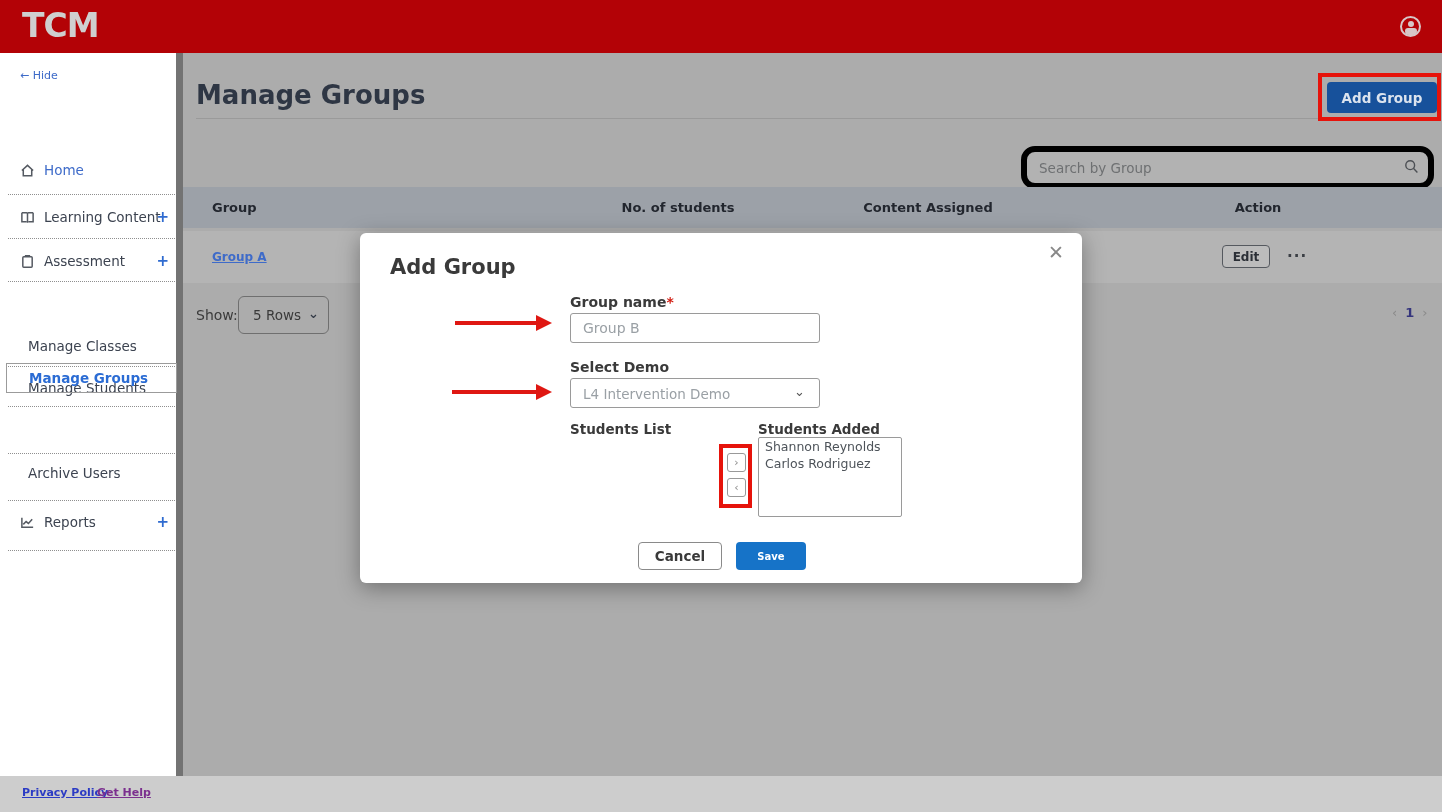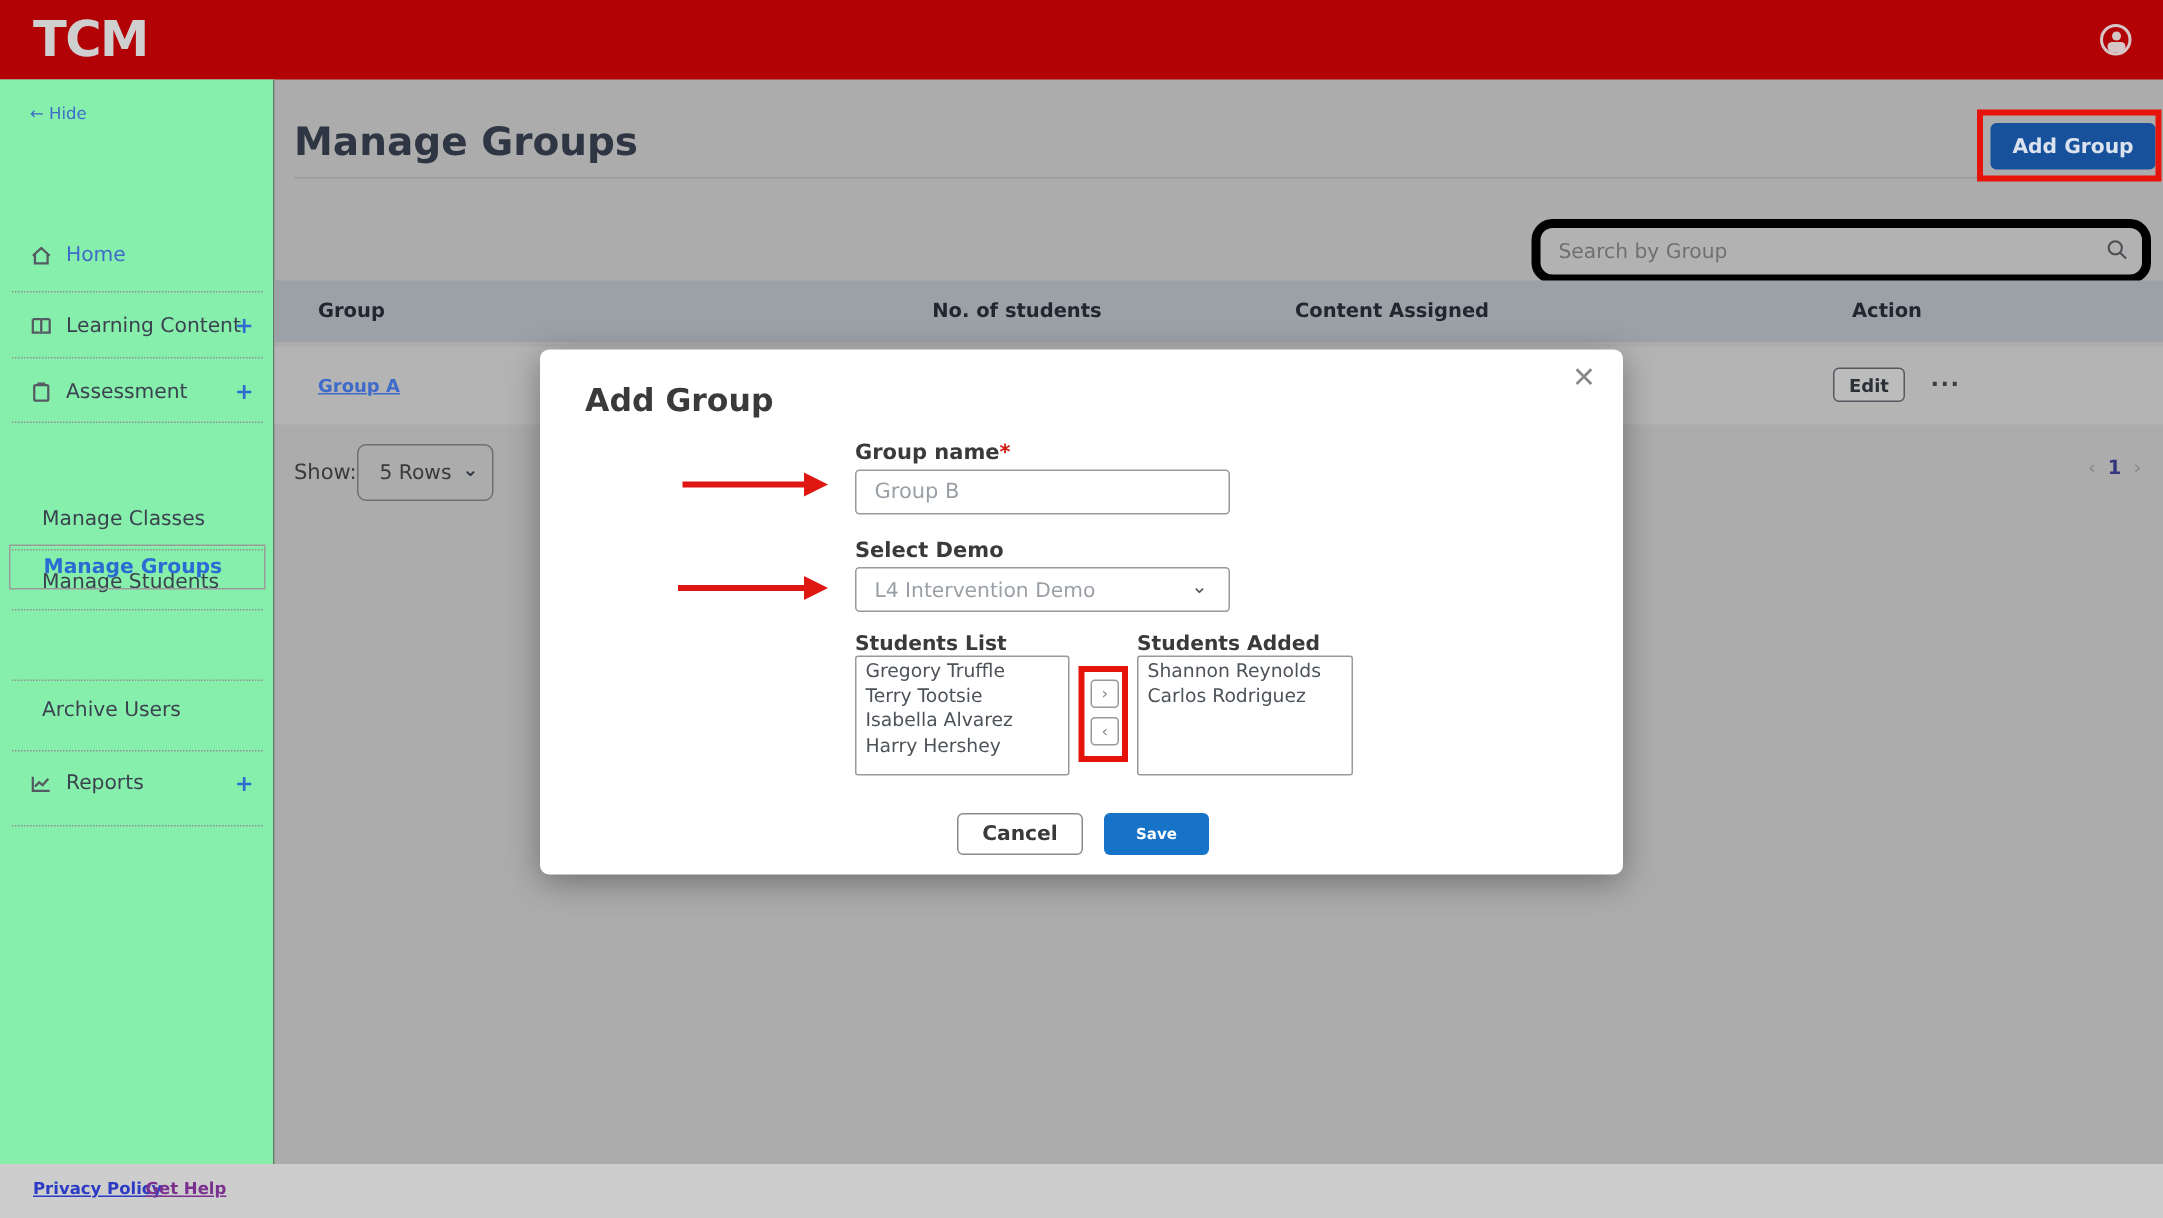--- a/index.html
+++ b/index.html
@@ -7,21 +7,21 @@
   body { font-family:"DejaVu Sans","Liberation Sans",sans-serif; background:#acacac; position:relative; overflow:hidden; }
 
   
   .header { position:absolute; left:0; top:0; width:1442px; height:53px; background:#b30206; }
   .logo { position:absolute; left:22px; top:6px; font-size:33px; font-weight:bold; letter-spacing:-1px; color:#cfcfcf; }
   .user-icon { position:absolute; left:1400px; top:16px; width:21px; height:21px; border:2px solid #d7c6c7; border-radius:50%; cursor:pointer; }
   .user-icon::before { content:""; position:absolute; left:5.5px; top:2.5px; width:6px; height:6px; border-radius:50%; background:#d7c6c7; }
   .user-icon::after { content:""; position:absolute; left:2.5px; top:9.5px; width:12px; height:7px; border-radius:6px 6px 8px 8px; background:#d7c6c7; }
 
   
-  .sidebar { position:absolute; left:0; top:53px; width:183px; height:723px; background:#86efac; border-right:1px solid #737373; }
+  .sidebar { position:absolute; left:0; top:53px; width:183px; height:723px; background:#ffffff; border-right:7px solid #737373; }
   .hide-link { position:absolute; left:20px; top:16px; font-size:11px; color:#3e6bc9; cursor:pointer; }
   .nav-item { position:absolute; left:0; width:183px; height:24px; display:flex; align-items:center; padding-left:20px; font-size:13.5px; color:#3c4350; cursor:pointer; }
   .nav-item .nav-icon { width:15px; height:15px; margin-right:9px; flex:0 0 auto; }
   .nav-item .expander { position:absolute; right:14px; color:#2f6bd0; font-size:15px; font-weight:bold; }
   .nav-item.blue { color:#3e6bc9; }
   .nav-sub { padding-left:28px; }
   .nav-box { border:1px solid #9b9b9b; left:6px; width:171px; height:30px; padding-left:14px; }
   .nav-box .expander { right:10px; }
   .nav-item.bold { font-weight:bold; }
   .nav-item.active { color:#2b6cd4; font-weight:bold; }
@@ -195,26 +195,20 @@
 
   <div class="fld-label" style="left:210px; top:126px;">Select Demo</div>
   <div class="sel-box">
     <span class="val">L4 Intervention Demo</span>
     <span class="chev">⌄</span>
   </div>
 
   <div class="fld-label" style="left:210px; top:188px; font-size:13.5px;">Students List</div>
   <div class="fld-label" style="left:398px; top:188px; font-size:13.5px;">Students Added</div>
 
-  <div class="listbox" style="left:210px;">
-      <div class="list-option">Gregory Truffle</div>
-      <div class="list-option">Terry Tootsie</div>
-      <div class="list-option">Isabella Alvarez</div>
-      <div class="list-option">Harry Hershey</div>
-    </div>
   <div class="listbox" style="left:398px; width:144px;">
       <div class="list-option">Shannon Reynolds</div>
       <div class="list-option">Carlos Rodriguez</div>
     </div>
 
   <button class="xfer-btn" style="top:220px;">›</button>
   <button class="xfer-btn" style="top:245px;">‹</button>
 
   <button class="cancel-btn">Cancel</button>
   <button class="save-btn">Save</button>

